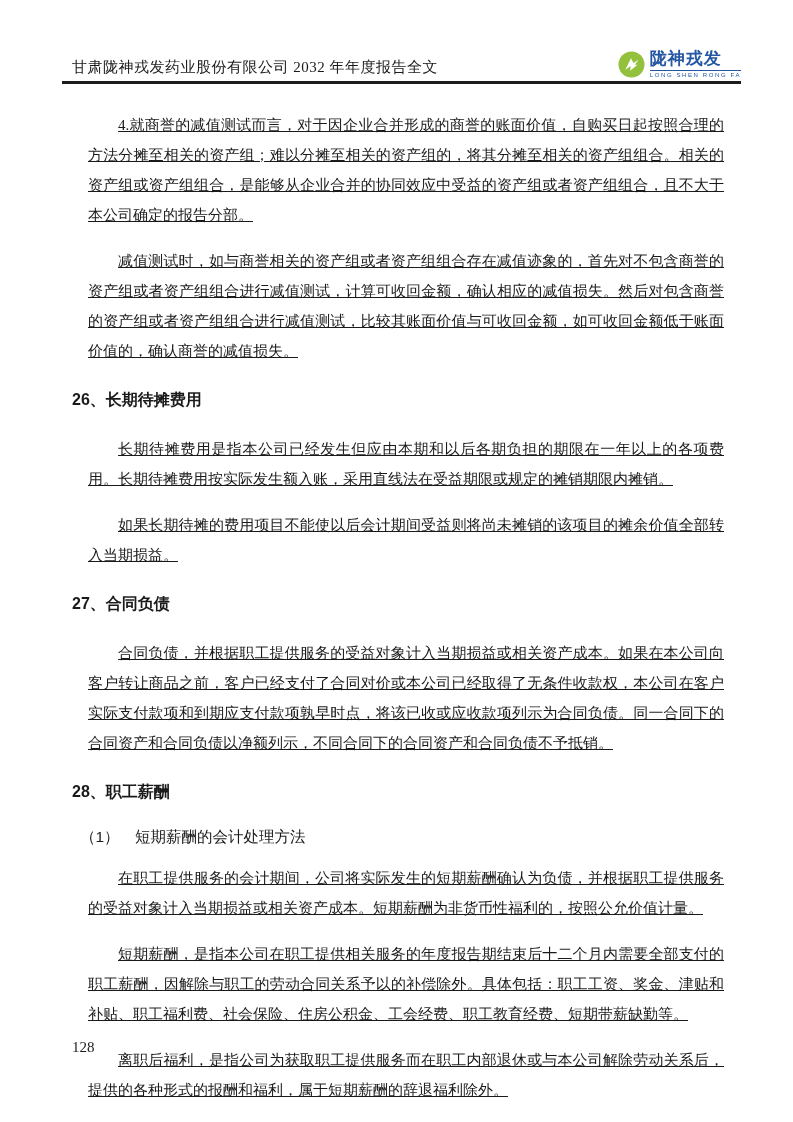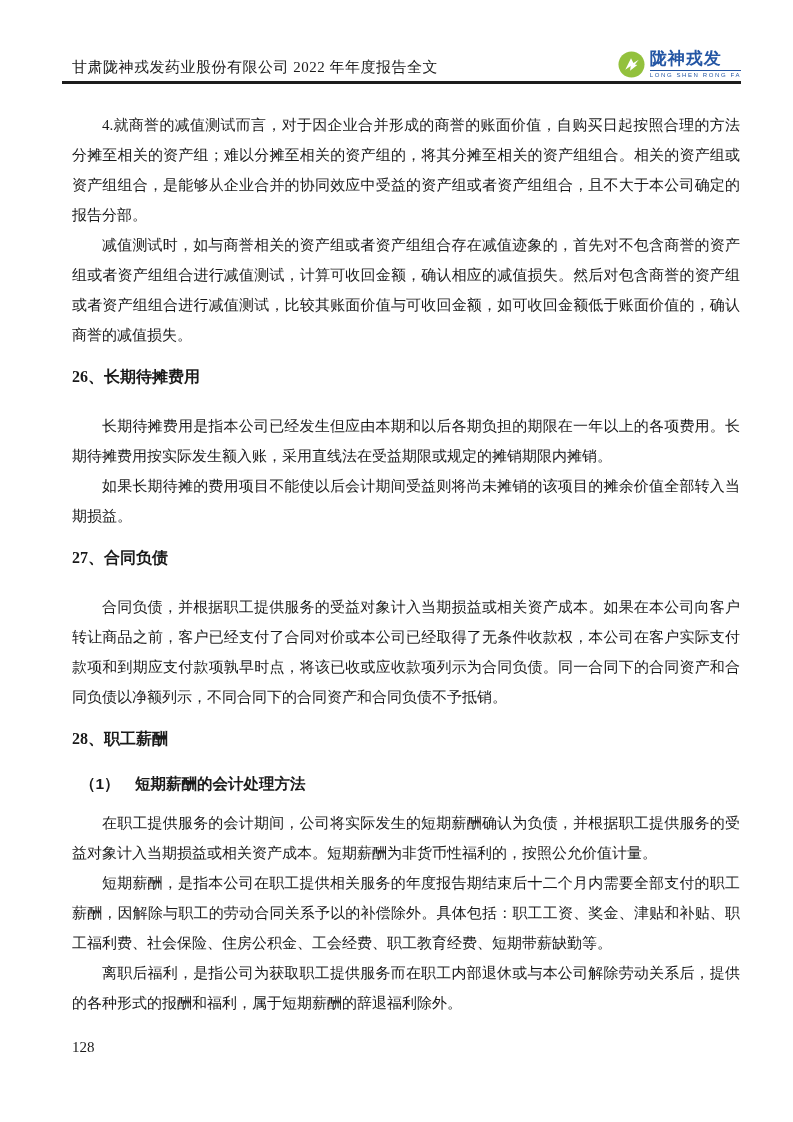--- a/index.html
+++ b/index.html
@@ -57,54 +57,55 @@
   }
 
   
   .doc-body {
     margin: 26px 53px 0 72px;
     font-size: 15px;
     line-height: 30px;
     text-align: justify;
   }
   .para {
-    margin: 0;
+    margin: 16px;
     text-indent: 2em;
+    text-decoration: underline;
   }
   .h-section {
-    font-family: Liberation Serif, serif;
+    font-family: Liberation Sans, sans-serif;
     font-weight: bold;
     font-size: 16px;
     line-height: 22px;
-    margin: 16px 0 23px 0;
+    margin: 23px 0 23px 0;
   }
   .h-sub {
     font-family: "Liberation Sans", "DejaVu Sans", sans-serif;
-    font-weight: bold;
+    font-weight: normal;
     font-size: 15.5px;
     line-height: 21px;
     margin: 18px 0 14px 0;
     padding-left: 8px;
   }
 
   
   .footer {
     position: absolute;
     left: 72px;
     top: 989px;
     font-size: 15px;
   }
 </style>
 </head>
 <body>
 
 <div class="page">
 
   <div class="header">
-    <div class="header-title">甘肃陇神戎发药业股份有限公司 2022 年年度报告全文</div>
+    <div class="header-title">甘肃陇神戎发药业股份有限公司 2032 年年度报告全文</div>
     <div class="logo">
       <svg class="logo-icon" viewBox="0 0 28 28" xmlns="http://www.w3.org/2000/svg">
         <circle cx="14" cy="14" r="13.5" fill="#93c13d"></circle>
         <path d="M7.5 19.5 L13.5 7.5 L16 12.5 L21.5 9 L17.5 14 L20 14.5 L12.5 20.5 L13.2 15.5 Z" fill="#ffffff"></path>
       </svg>
       <div class="logo-text">
         <span class="logo-brand">陇神戎发</span>
         <span class="logo-sub">LONG SHEN RONG FA</span>
       </div>
     </div>

